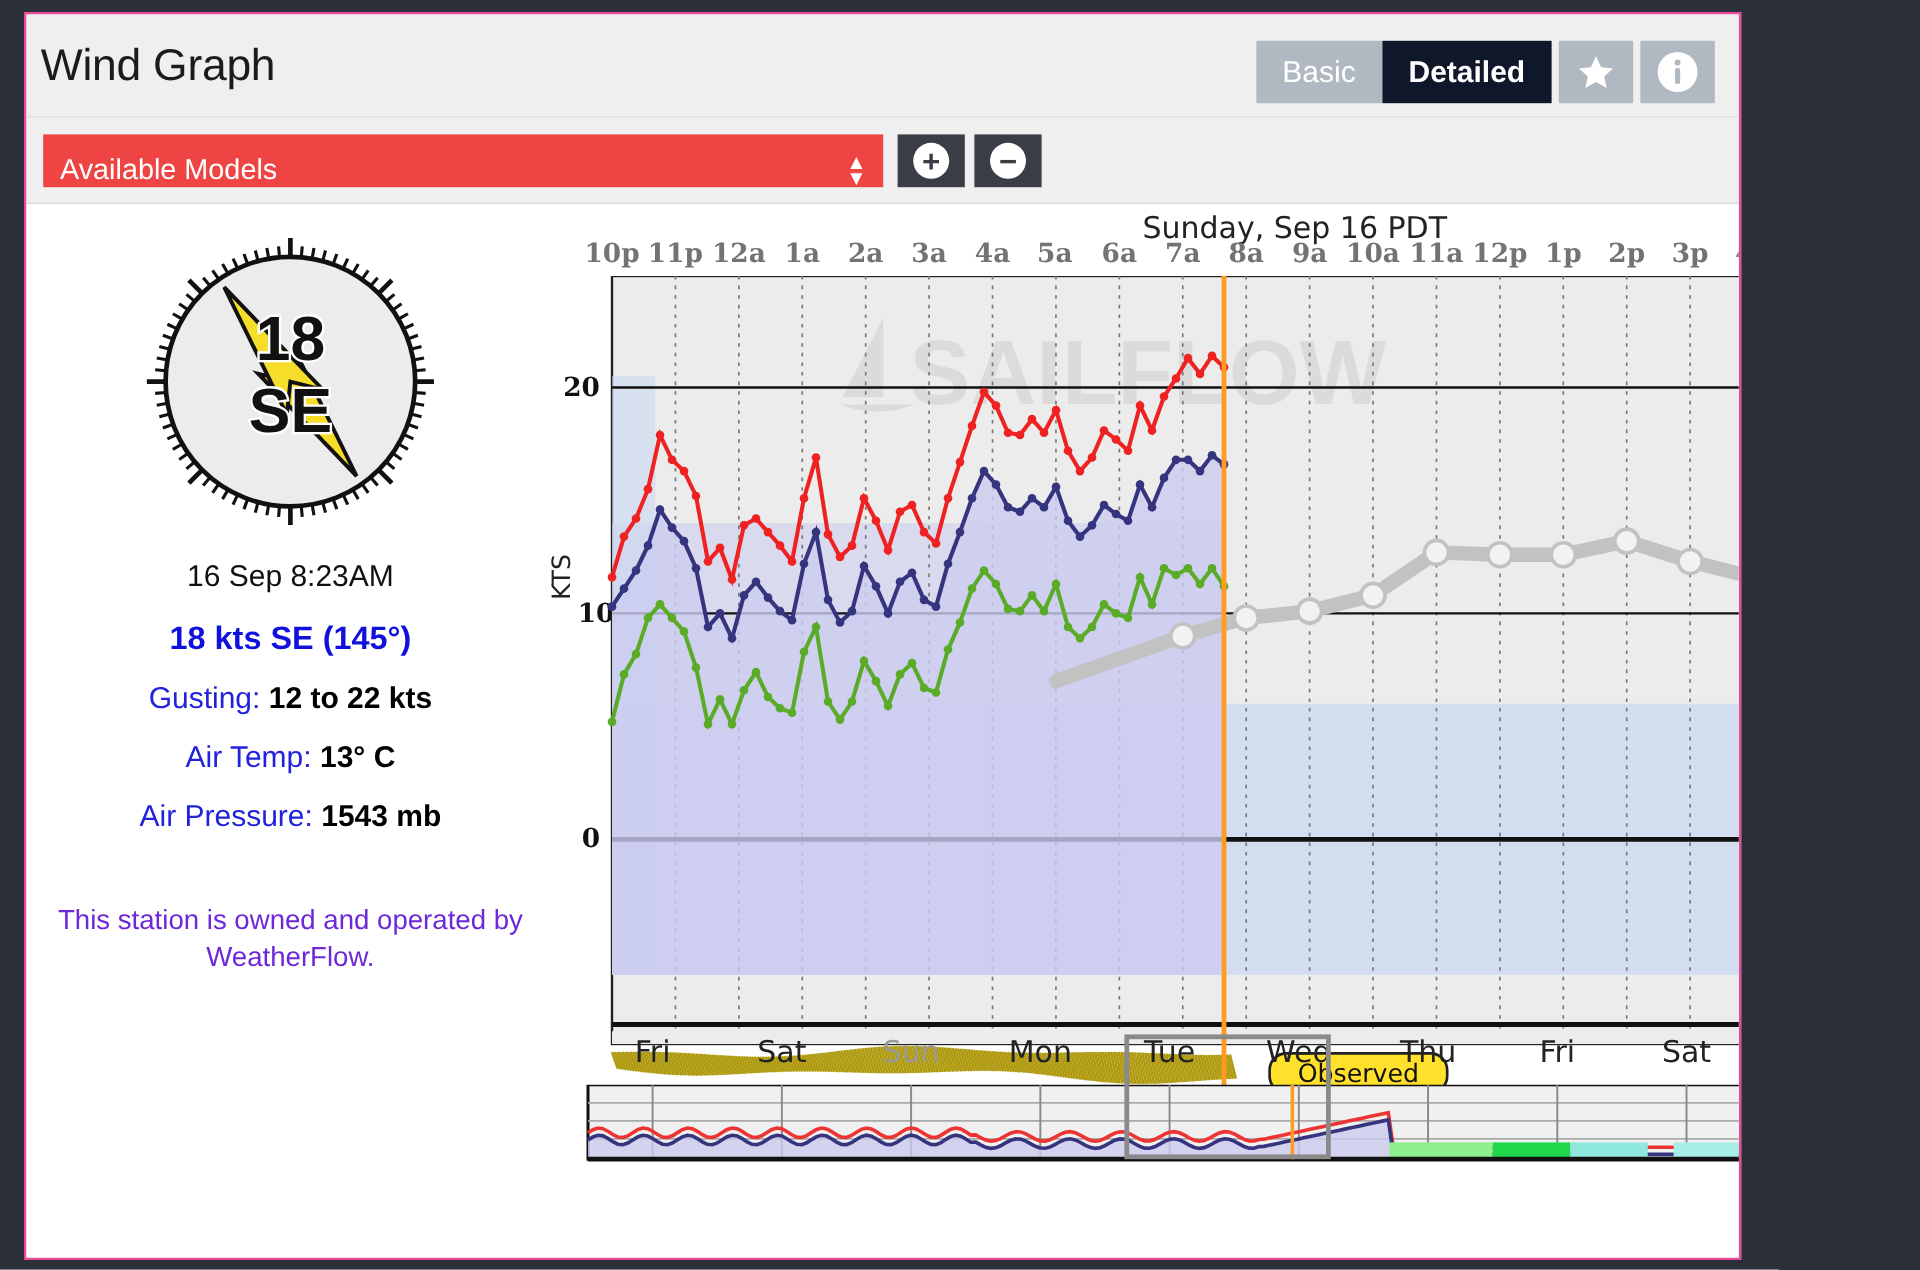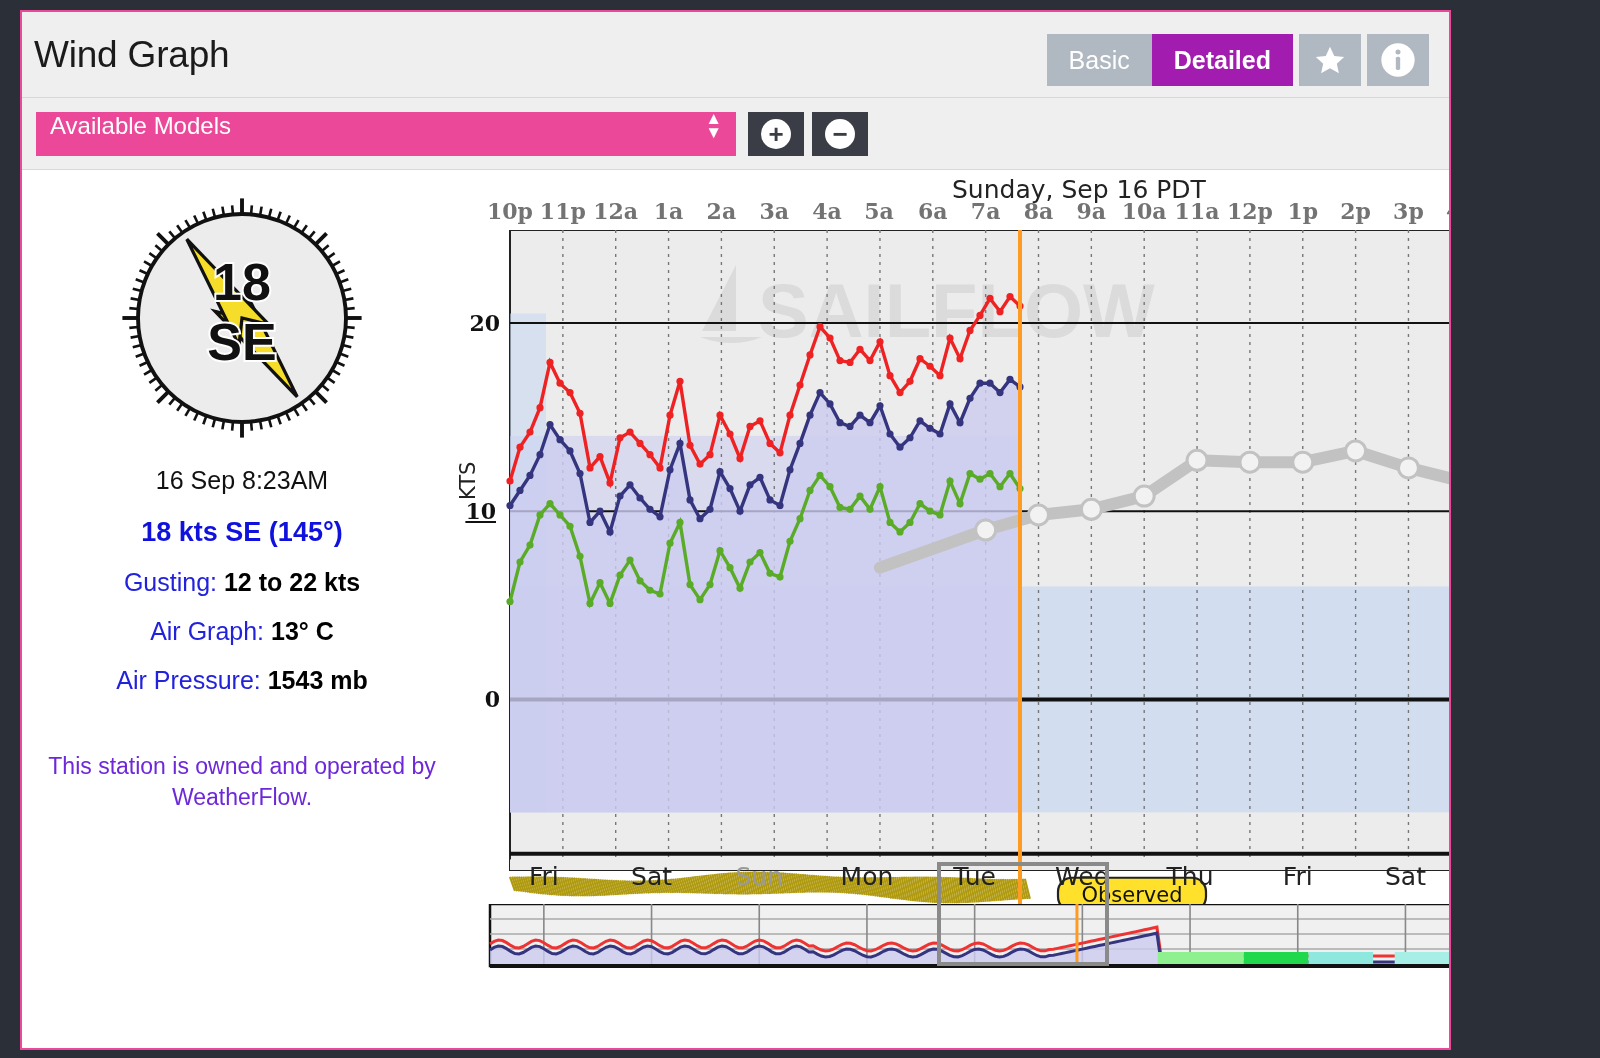--- a/index.html
+++ b/index.html
@@ -27,35 +27,35 @@
     font-size:37px; color:#1b1b1b; letter-spacing:-.2px;
   }
   .hdr-ctrls { position:absolute; right:20px; top:22px; display:flex; gap:6px; }
   .seg { display:flex; }
   .seg-btn {
     height:52px; min-width:100px; padding:0 22px;
     display:flex; align-items:center; justify-content:center;
     font-size:25px; color:#ffffff; background:#b0b8c1;
     border:none; cursor:pointer; font-weight:400;
   }
-  .seg-btn.active { background:#a21caf; font-weight:bold; }
+  .seg-btn.active { background:#0f172a; font-weight:bold; }
   .icon-btn {
     width:62px; height:52px; background:#b0b8c1;
     display:flex; align-items:center; justify-content:center; cursor:pointer;
   }
   
   .modelbar {
     position:relative; height:72px; background:#efefef;
     border-bottom:1px solid #d8d8d8;
   }
   .select-box {
     position:absolute; left:14px; top:14px;
-    width:700px; height:44px; background:#ec4899;
+    width:700px; height:44px; background:#ef4444;
     color:#fff; font-size:24px;
-    display:flex; align-items:flex-start; padding:0 14px;
+    display:flex; align-items:flex-end; padding:0 14px;
     cursor:pointer;
   }
   .select-box .arrows { margin-left:auto; font-size:17px; line-height:.8; text-align:center; }
   .round-btn {
     position:absolute; top:14px; width:56px; height:44px;
     background:#3a3d46; display:flex; align-items:center; justify-content:center;
     cursor:pointer;
   }
   .round-btn.plus { left:726px; }
   .round-btn.minus { left:790px; }
@@ -238,21 +238,21 @@
       </div>
 
       <div class="readout">16 Sep 8:23AM</div>
       <div class="wind-main">18 kts SE (145°)</div>
 
       <div class="row">
         <span class="lbl">Gusting:</span>
         <span class="val">12 to 22 kts</span>
       </div>
       <div class="row">
-        <span class="lbl">Air Graph:</span>
+        <span class="lbl">Air Temp:</span>
         <span class="val">13° C</span>
       </div>
       <div class="row">
         <span class="lbl">Air Pressure:</span>
         <span class="val">1543 mb</span>
       </div>
 
       <div class="brandwrap">
         <div class="owned">This station is owned and operated by WeatherFlow.</div>
       </div>
@@ -279,21 +279,21 @@
           <span style="left: 850.75px;">1p</span>
           <span style="left: 903.6px;">2p</span>
           <span style="left: 956.45px;">3p</span>
           <span style="left: 1009.3px;">4p</span>
           <span style="left: 1062.15px;">5p</span>
           <span style="left: 1115px;">6p</span>
         </div>
       <div class="yaxis-label">KTS</div>
       <div id="yticks">
           <div class="ylab" style="left: 8px; top: 516.412px;">0</div>
-          <div class="ylab" style="left: 4px; top: 328.176px; text-decoration: underline;">10</div>
+          <div class="ylab" style="left: 20px; top: 328.176px;">10</div>
           <div class="ylab" style="left: 8px; top: 139.941px;">20</div>
         </div>
       <svg id="plot" width="1125" height="700" style="position:absolute;left:0;top:60px;">
           <rect x="58" y="0" width="1057" height="640" fill="#ececec" stroke="#222" stroke-width="2"></rect>
           <rect x="58" y="356.47058823529414" width="1057" height="225.88235294117646" fill="#c9d9f0" opacity=".75"></rect>
           <rect x="58" y="205.88235294117646" width="510" height="376.47058823529414" fill="#ccccf0" opacity=".55"></rect>
           <rect x="58" y="83.52941176470586" width="36" height="498.82352941176475" fill="#c9d9f0" opacity=".6"></rect>
           <g opacity=".33" transform="translate(250,35)">
           <path d="M34 0 L34 66 L0 66 Z" fill="#b9b9b9"></path>
           <path d="M-2 72 Q30 84 60 72 L2 72 Z" fill="#b9b9b9"></path>

